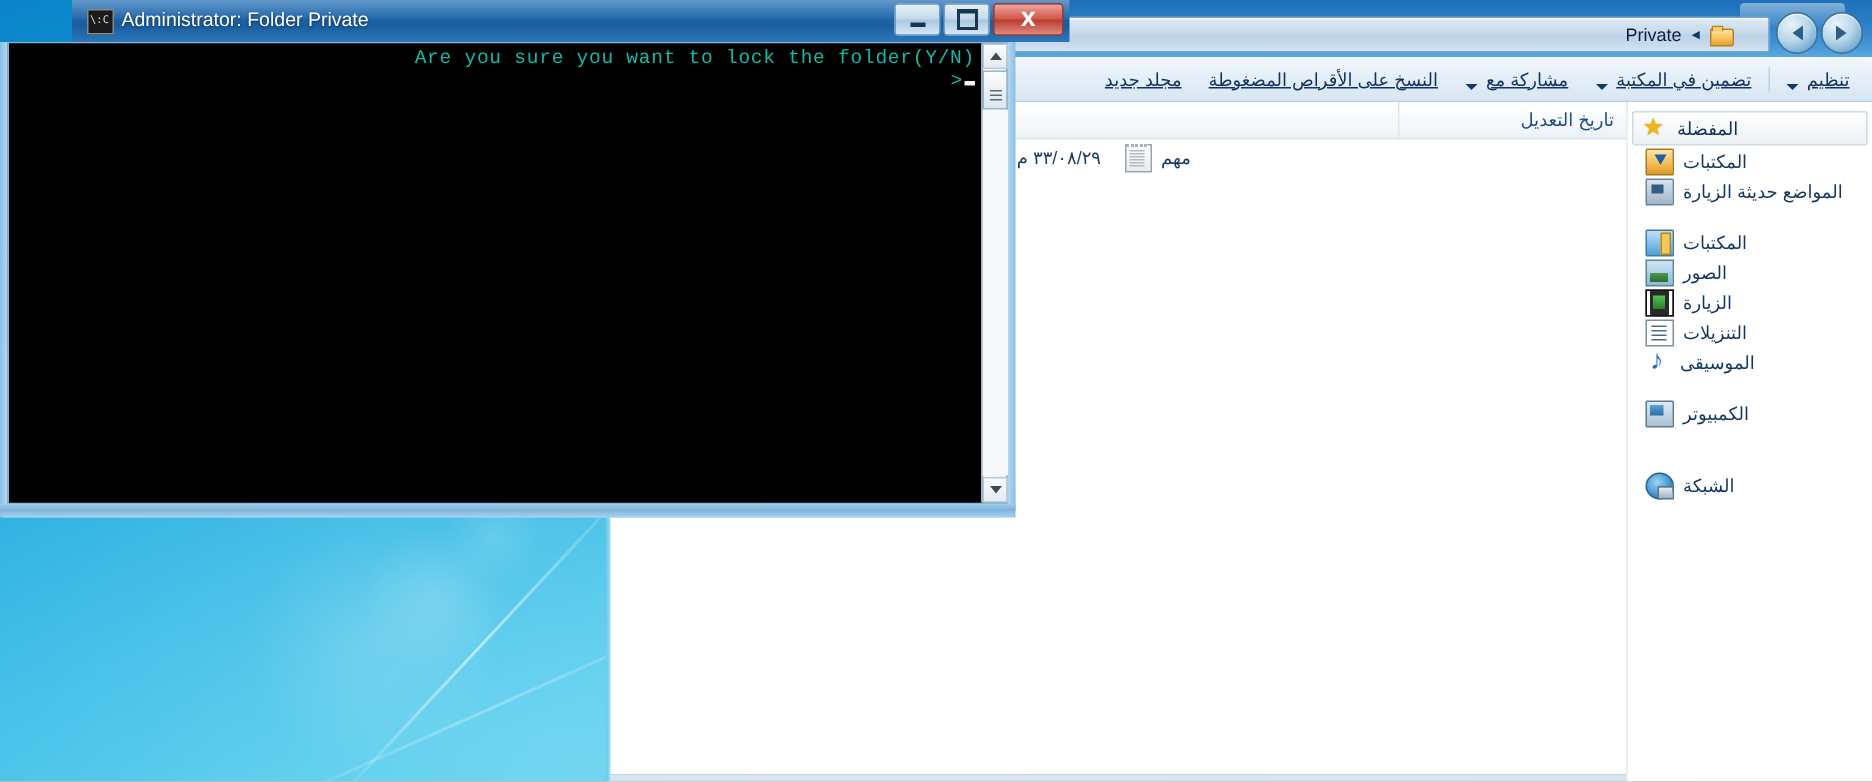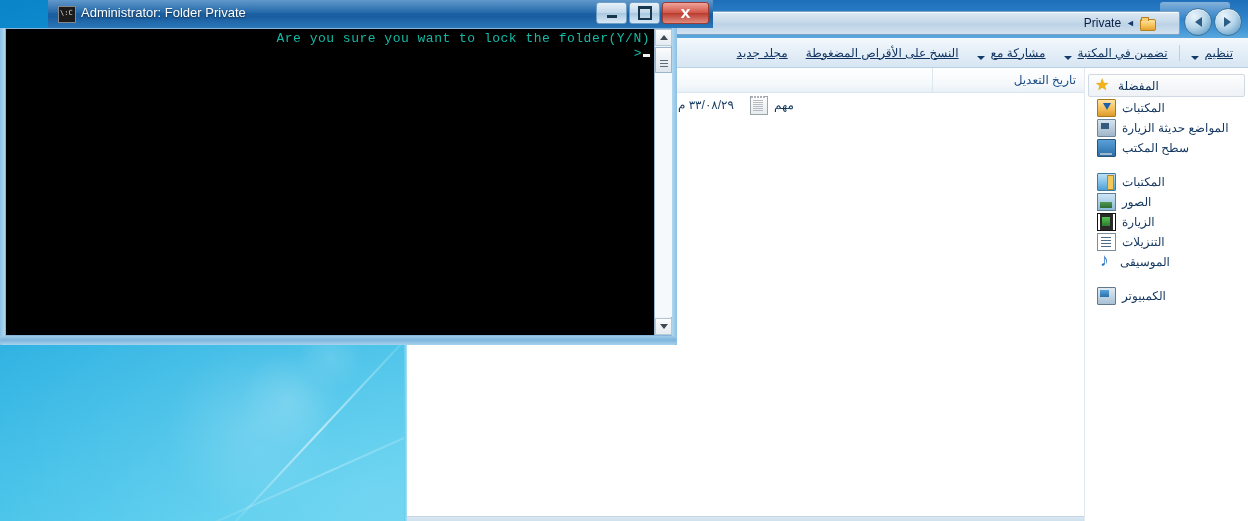--- a/index.html
+++ b/index.html
@@ -533,24 +533,20 @@
           <span>المفضلة</span>
         </div>
         <div class="np-item">
           <span class="ic ic-dl"></span>
           <span>المكتبات</span>
         </div>
         <div class="np-item">
           <span class="ic ic-recent"></span>
           <span>المواضع حديثة الزيارة</span>
         </div>
-        <div class="np-item">
-          <span class="ic ic-desktop"></span>
-          <span>سطح المكتب</span>
-        </div>
 
         <div class="np-gap"></div>
 
         <div class="np-item">
           <span class="ic ic-lib"></span>
           <span>المكتبات</span>
         </div>
         <div class="np-item">
           <span class="ic ic-pic"></span>
           <span>الصور</span>
@@ -571,20 +567,24 @@
         <div class="np-gap"></div>
 
         <div class="np-item">
           <span class="ic ic-comp"></span>
           <span>الكمبيوتر</span>
         </div>
 
         <div class="np-gap"></div>
         <div class="np-gap"></div>
 
+        <div class="np-item">
+          <span class="ic ic-net"></span>
+          <span>الشبكة</span>
+        </div>
       </div>
 
       <div class="listpane">
         <div class="col-head">
           <div class="col date">
             <span>تاريخ التعديل</span>
           </div>
         </div>
         <div class="rows">
           <div class="row">

